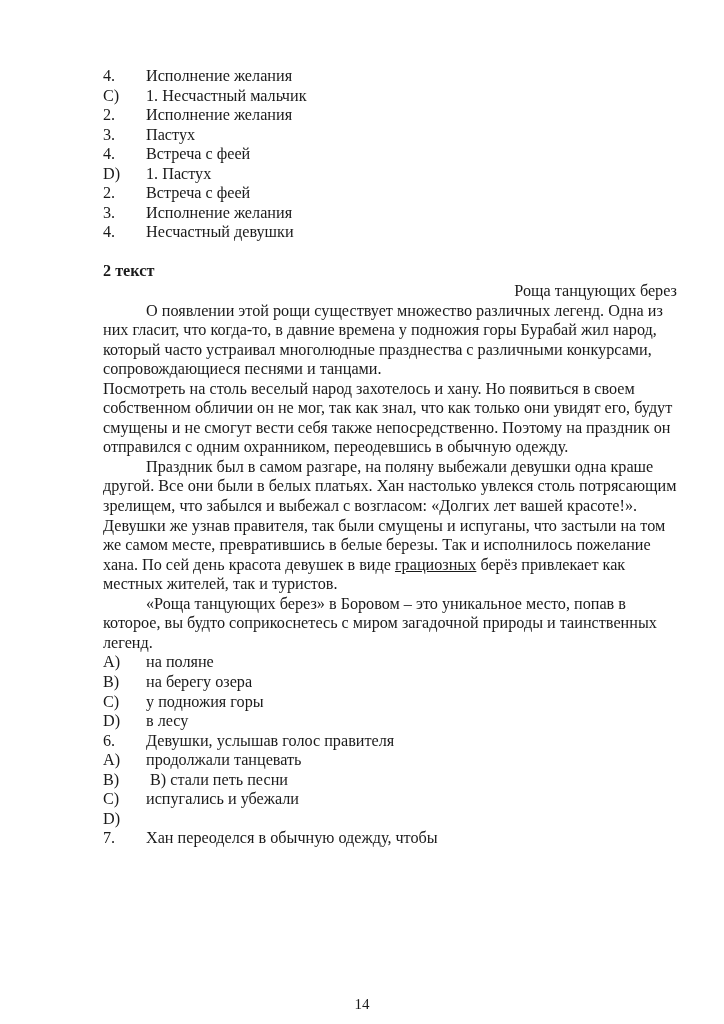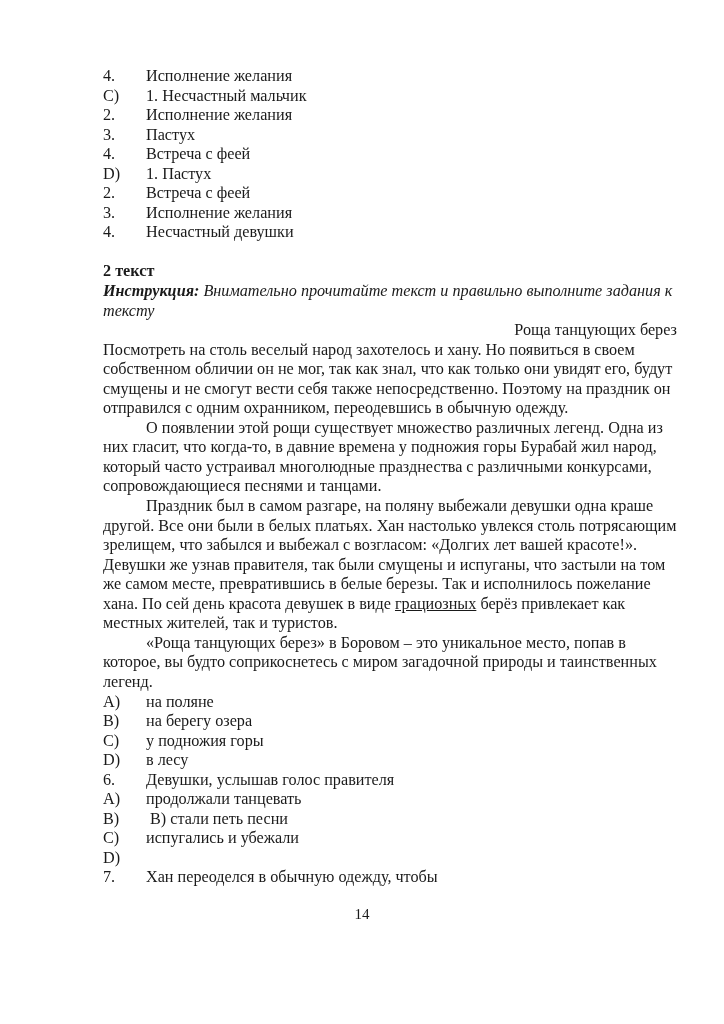--- a/index.html
+++ b/index.html
@@ -9,21 +9,21 @@
   .line { height: 19.55px; line-height: 19.55px; white-space: nowrap; }
   .row { display: flex; }
   .lbl { width: 43px; flex: none; }
   .gap { height: 19.55px; }
   .bold { font-weight: bold; }
   .ital { font-style: italic; }
   .center { text-align: right; }
   .indent { text-indent: 43px; }
   .par { line-height: 19.55px; white-space: normal; text-align: left; }
   u { text-decoration: underline; }
-  .pagenum { position: absolute; top: 906px; left: 0; width: 724px; text-align: center; font-size: 15px; }
+  .pagenum { position: absolute; top: 996px; left: 0; width: 724px; text-align: center; font-size: 15px; }
 </style>
 </head>
 <body>
 
 <div class="page">
   <div>
     <div class="line row">
         <span class="lbl">4.</span>
         <span>Исполнение желания</span>
       </div>
@@ -57,24 +57,23 @@
       </div>
     <div class="line row">
         <span class="lbl">4.</span>
         <span>Несчастный девушки</span>
       </div>
   </div>
 
   <div class="gap"></div>
 
   <div class="line bold">2 текст</div>
-  <div class="par"><span class="bold ital">Инструкция:</span><span class="ital"> Внимательно прочитайте текст и правильно выполните задания к тексту</span></div>
   <div class="line center">Роща танцующих берез</div>
+  <div class="par indent">О появлении этой рощи существует множество различных легенд. Одна из них гласит, что когда-то, в давние времена у подножия горы Бурабай жил народ, который часто устраивал многолюдные празднества с различными конкурсами, сопровождающиеся песнями и танцами.</div>
   <div class="par">Посмотреть на столь веселый народ захотелось и хану. Но появиться в своем собственном обличии он не мог, так как знал, что как только они увидят его, будут смущены и не смогут вести себя также непосредственно. Поэтому на праздник он отправился с одним охранником, переодевшись в обычную одежду.</div>
-  <div class="par indent">О появлении этой рощи существует множество различных легенд. Одна из них гласит, что когда-то, в давние времена у подножия горы Бурабай жил народ, который часто устраивал многолюдные празднества с различными конкурсами, сопровождающиеся песнями и танцами.</div>
   <div class="par indent"><span>Праздник был в самом разгаре, на поляну выбежали девушки одна краше другой. Все они были в белых платьях. Хан настолько увлекся столь потрясающим зрелищем, что забылся и выбежал с возгласом: «Долгих лет вашей красоте!». Девушки же узнав правителя, так были смущены и испуганы, что застыли на том же самом месте, превратившись в белые березы. Так и исполнилось пожелание хана. По сей день красота девушек в виде </span><u>грациозных</u><span> берёз привлекает как местных жителей, так и туристов.</span></div>
   <div class="par indent">«Роща танцующих берез» в Боровом – это уникальное место, попав в которое, вы будто соприкоснетесь с миром загадочной природы и таинственных легенд.</div>
 
   <div>
     <div class="line row">
         <span class="lbl">A)</span>
         <span>на поляне</span>
       </div>
     <div class="line row">
         <span class="lbl">B)</span>

